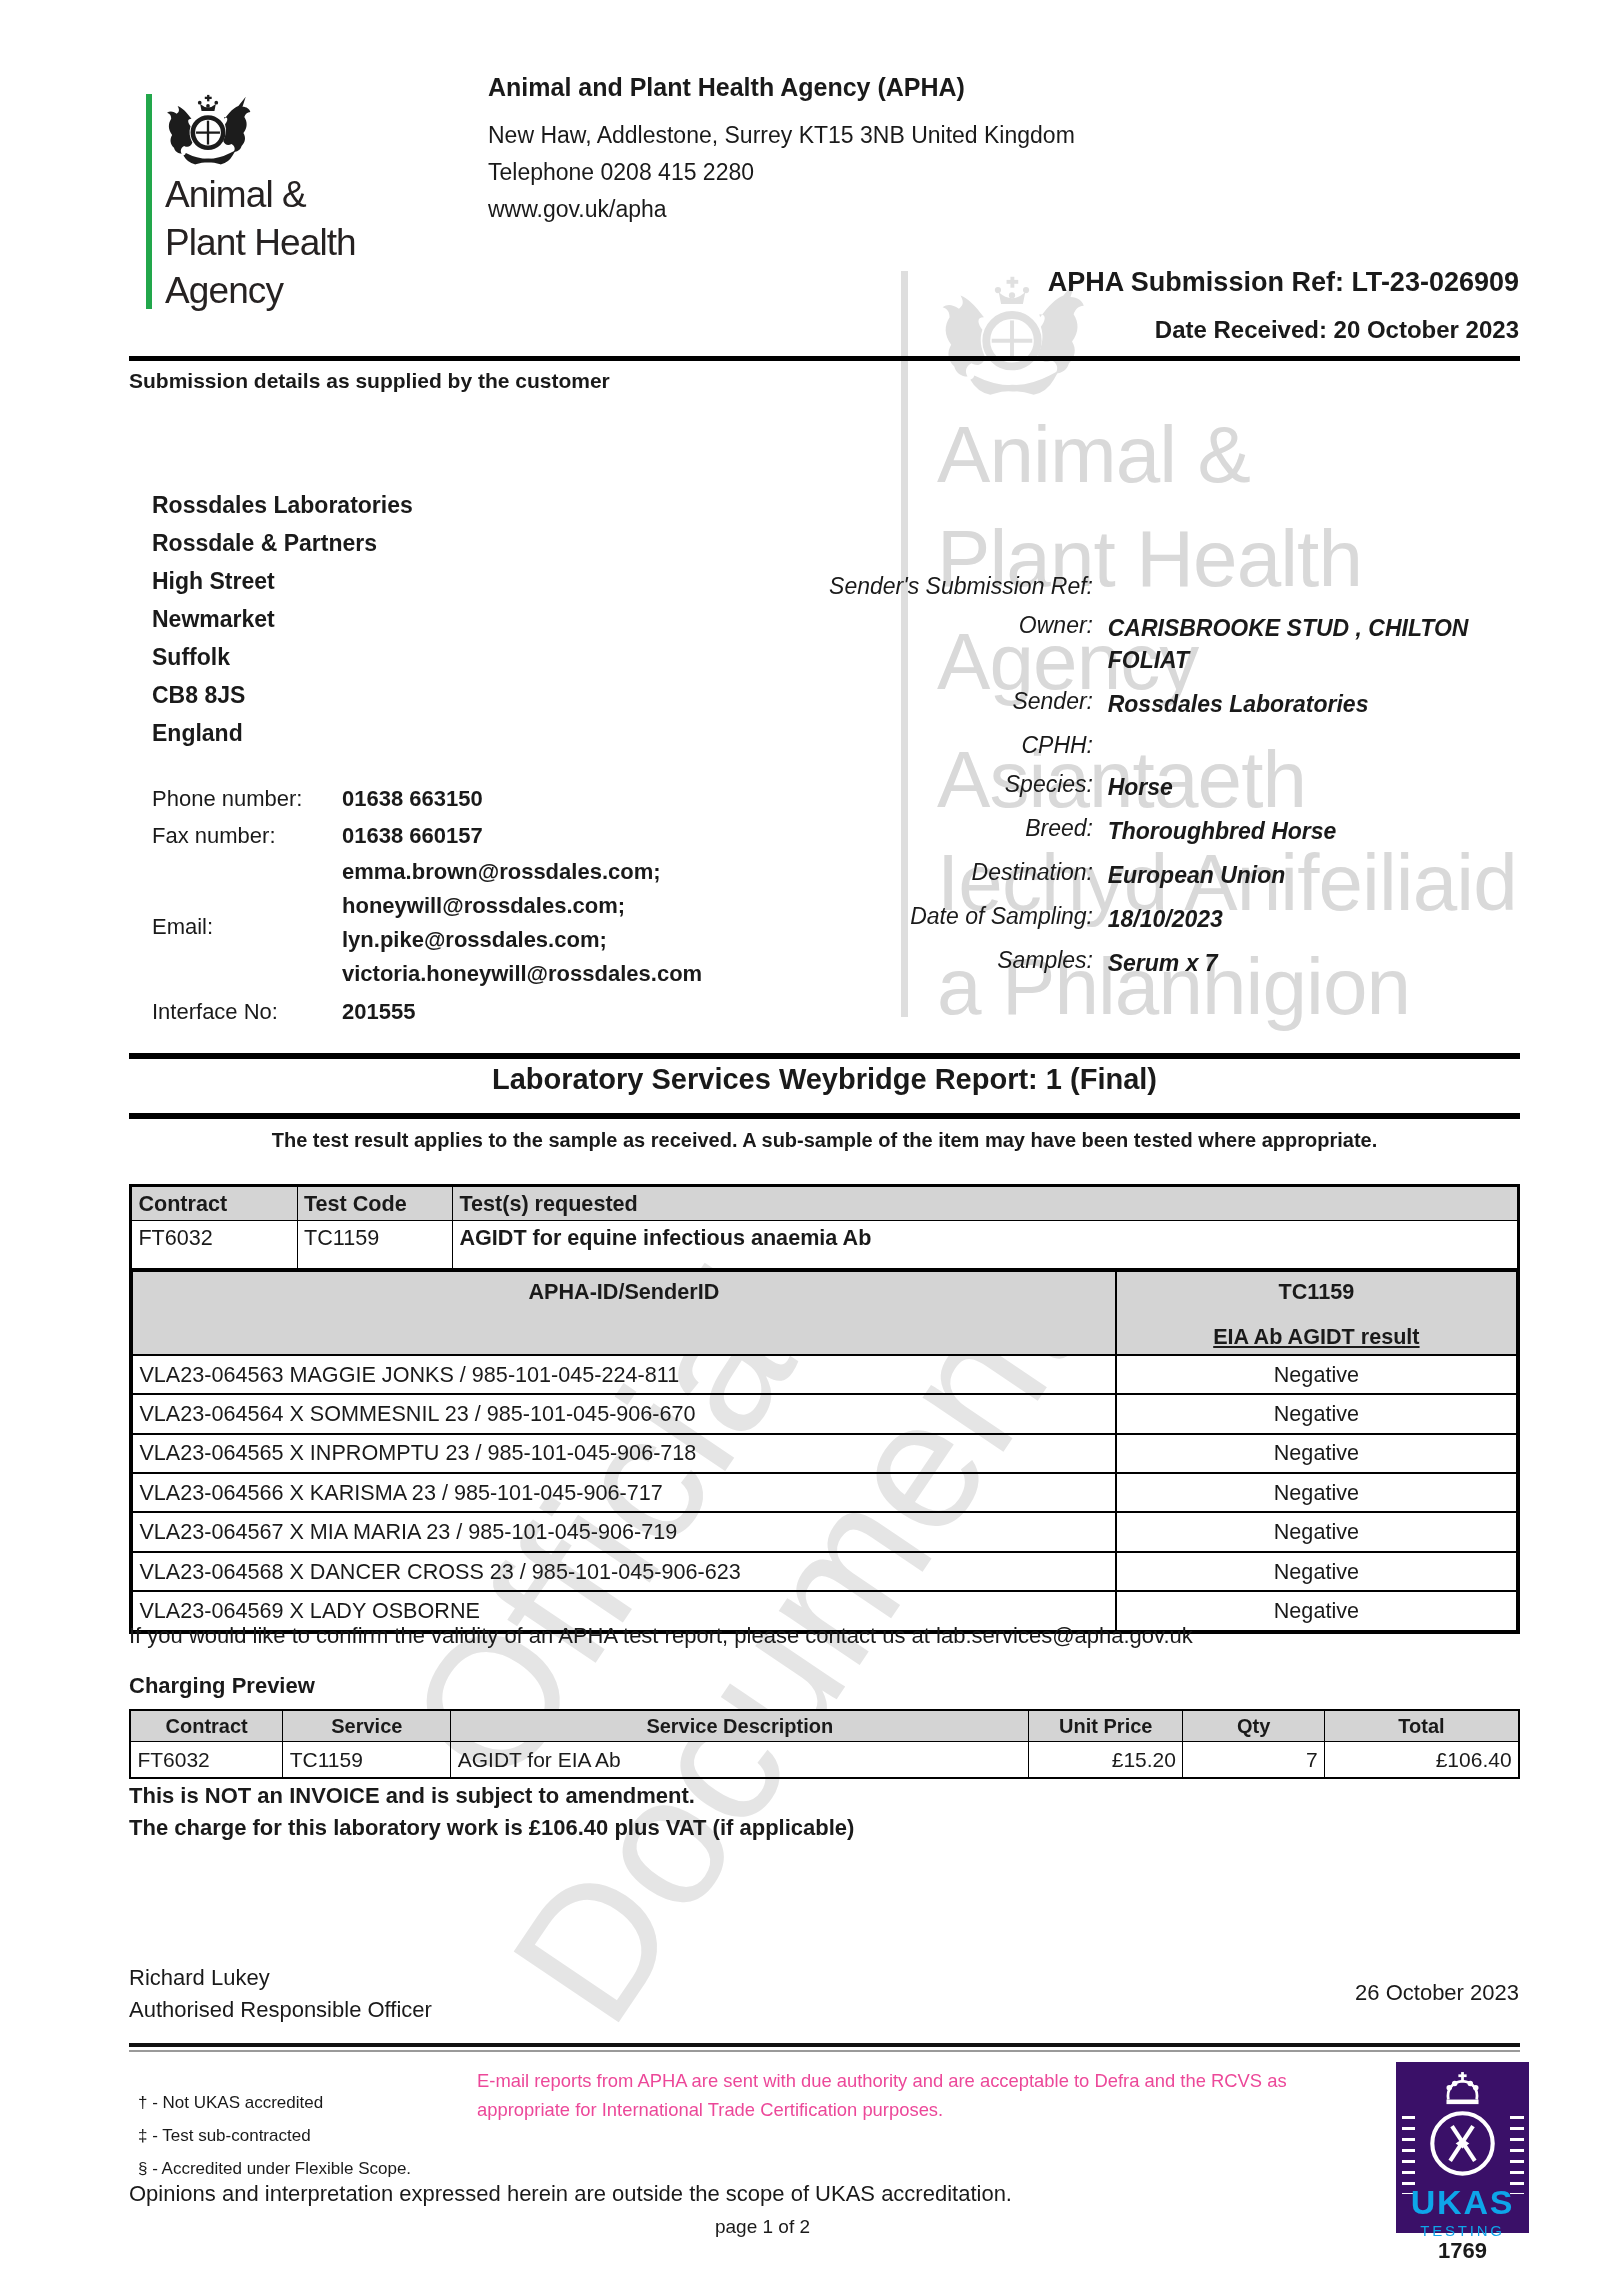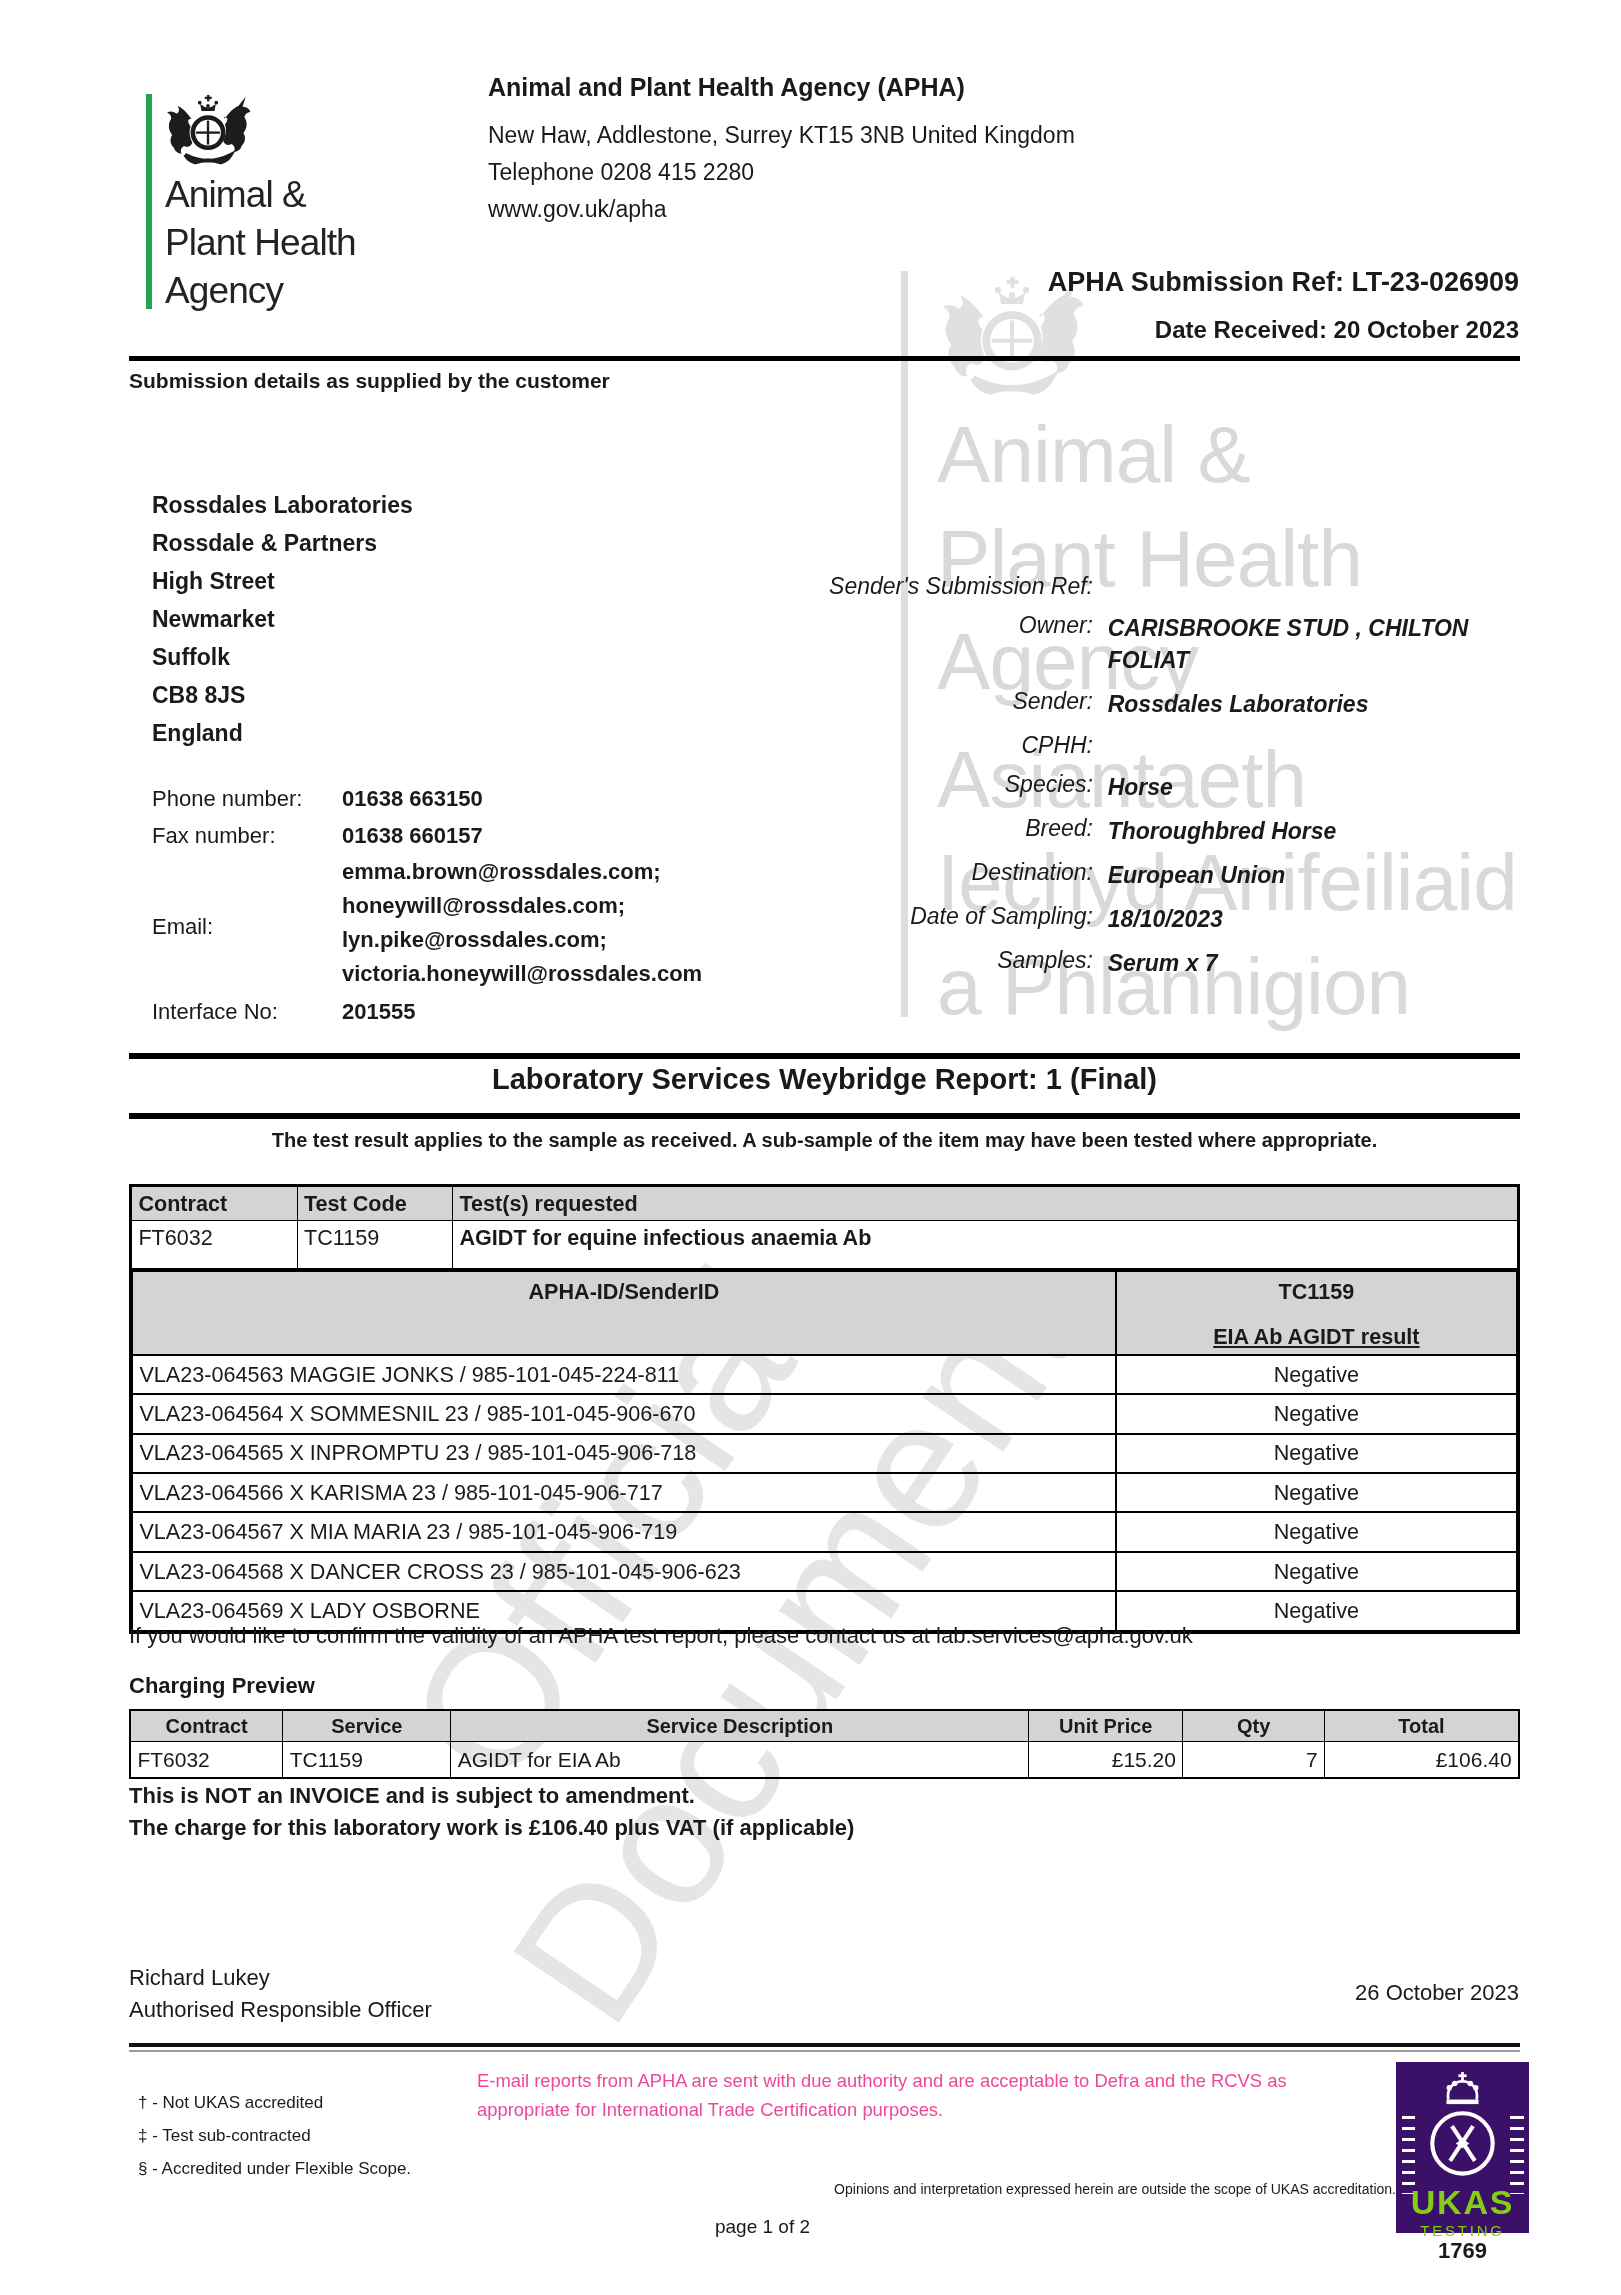--- a/index.html
+++ b/index.html
@@ -82,26 +82,26 @@
   .sig-name { left:129px; top:1965px; font-size:22px; }
   .sig-role { left:129px; top:1997px; font-size:22px; }
   .sig-date { left:130px; right:103px; top:1980px; text-align:right; font-size:22px; }
 
   
   .foot-rule1 { left:129px; top:2043px; width:1391px; height:4.1px;  background:#111; }
   .foot-rule2 { left:129px; top:2050px; width:1391px; height:1.8px;  background:#9a9a9a; }
   .legend { left:138px; font-size:17px; }
   .gray-note { left:477px; top:2067px; width:863px; font-size:18.4px; line-height:28.5px; color:#ec4899; }
   .gray-note .q { margin-top:12px; }
-  .opinions { left:129px; top:2181px; width:1267px; text-align:right; font-size:14px; }
+  .opinions { left:129px; top:2181px; width:1267px; text-align:left; font-size:22px; }
   .pageno { left:129px; top:2216px; width:1267px; text-align:center; font-size:19px; }
 
   .ukas-box { left:1396px; top:2062px; width:133px; height:171px; background:#3a1068; }
   .ukas-num { left:1396px; top:2238px; width:133px; text-align:center; font-size:22px; font-weight:bold; }
-  .ukas-word { position:absolute; left:0; width:133px; text-align:center; color:#84cc16; }
+  .ukas-word { position:absolute; left:0; width:133px; text-align:center; color:#0ea5e9; }
   .ukas-main { top:121px; font-size:34px; font-weight:bold; letter-spacing:1.8px; }
   .ukas-sub  { top:160px; font-size:15px; letter-spacing:2.8px; font-weight:normal; }
   .ticks { position:absolute; top:54px; width:13.8px; height:78px;
            background:repeating-linear-gradient(to bottom, #fff 0 2.8px, transparent 2.8px 11px); }
   .ticks.l { left:5.5px; } .ticks.r { right:5.5px; }
 
   .content { position:absolute; inset:0; z-index:1; }
 </style>
 </head>
 <body>

